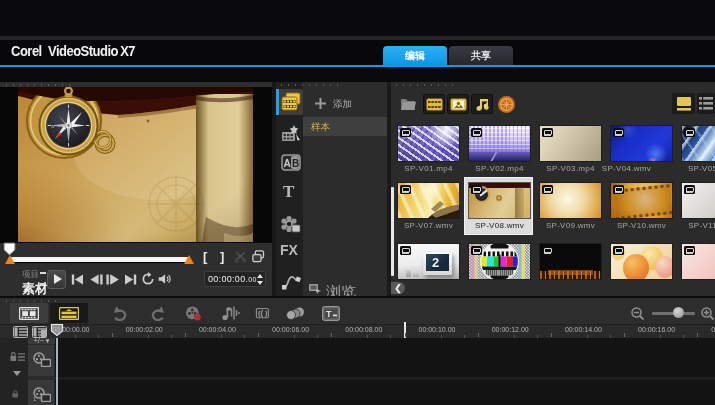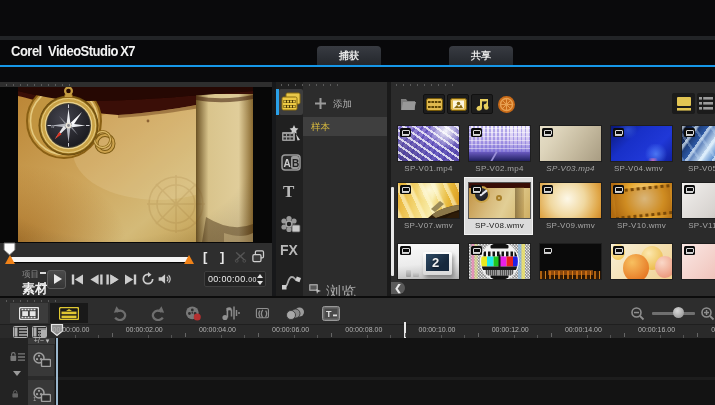--- a/index.html
+++ b/index.html
@@ -9,21 +9,21 @@
   .dots { background-image:radial-gradient(circle, #5a5a5a 0.8px, transparent 1px); background-size:7px 4px; background-repeat:repeat-x; height:4px; }
 </style>
 </head>
 <body>
 <div id="stage">
 
   <div class="abs" style="left:0;top:0;width:715px;height:4px;background:#222427;"></div>
   <div class="abs" style="left:0;top:4px;width:715px;height:25px;background:#08080a;"></div>
   <div class="abs" style="left:11px;top:6px;color:#f2f2f2;font-size:13px;font-weight:bold;letter-spacing:-0.5px;transform:scaleY(1.18);transform-origin:left top;">Corel&nbsp; VideoStudio X7</div>
 
-  <div class="abs" style="left:317px;top:10px;width:64px;height:19px;background:linear-gradient(#383b42,#24272c);border-radius:4px 4px 0 0;color:#e8e8e8;font-size:10px;font-weight:bold;text-align:center;line-height:20px;">捕获</div>
+  <div class="abs" style="left:383px;top:10px;width:64px;height:19px;background:linear-gradient(#2cb0f5,#0f95e6);border-radius:4px 4px 0 0;color:#fff;font-size:10px;font-weight:bold;text-align:center;line-height:20px;">编辑</div>
   <div class="abs" style="left:449px;top:10px;width:64px;height:19px;background:linear-gradient(#383b42,#24272c);border-radius:4px 4px 0 0;color:#e8e8e8;font-size:10px;font-weight:bold;text-align:center;line-height:20px;">共享</div>
   <div class="abs" style="left:0;top:29px;width:715px;height:2px;background:#1697e8;"></div>
 
 
   <div class="abs" style="left:0;top:46px;width:272px;height:214px;background:#2e2e2e;"></div>
   <div class="abs" style="left:272px;top:46px;width:4px;height:214px;background:#17181a;"></div>
   <div class="abs" style="left:276px;top:46px;width:27px;height:214px;background:#202020;"></div>
   <div class="abs" style="left:303px;top:46px;width:84px;height:214px;background:#2c2c2c;"></div>
   <div class="abs" style="left:387px;top:46px;width:4px;height:214px;background:#1a1a1a;"></div>
   <div class="abs" style="left:391px;top:46px;width:324px;height:214px;background:#2b2b2b;"></div>
@@ -504,29 +504,29 @@
       <div style="position:absolute;inset:0;background-image:repeating-linear-gradient(0deg,rgba(255,255,255,0.45) 0 1.5px,transparent 1.5px 4px),repeating-linear-gradient(90deg,rgba(110,95,215,0.45) 0 1.5px,transparent 1.5px 4px);"></div>
       <div style="position:absolute;left:0;bottom:0;width:61px;height:9px;background:linear-gradient(#6a5ac0,#202060)"></div>
       <div style="position:absolute;left:24px;bottom:0;width:2px;height:9px;background:#9a90d8;transform:skewX(-30deg)"></div>
       <div class="hd"></div>
     </div>
     <div class="fn" style="left:464px;top:128px;">SP-V02.mp4</div>
     <div class="th" style="left:540px;top:90px;">
       <div style="position:absolute;inset:0;background:linear-gradient(305deg,#a89c82 0%,#c6bba0 40%,#ddd4bb 75%,#e6dfc8 100%)"></div>
       <div class="hd"></div>
     </div>
-    <div class="fn" style="left:535px;top:128px;font-style:italic;">SP-V03.mp4</div>
+    <div class="fn" style="left:535px;top:128px;">SP-V03.mp4</div>
     <div class="th" style="left:611px;top:90px;">
       <div style="position:absolute;inset:0;background:linear-gradient(135deg,#0a1878 0%,#1830c8 35%,#2038d8 70%,#1020a0 100%)"></div>
       <div style="position:absolute;left:32px;top:18px;width:26px;height:20px;background:radial-gradient(circle,rgba(90,140,255,0.75),transparent 68%)"></div>
       <div style="position:absolute;left:8px;top:-6px;width:18px;height:20px;background:radial-gradient(circle,rgba(60,100,230,0.6),transparent 70%)"></div>
       <div style="position:absolute;left:36px;bottom:-3px;width:12px;height:6px;background:radial-gradient(circle,rgba(240,120,180,0.8),transparent 75%)"></div>
       <div class="hd"></div>
     </div>
-    <div class="fn" style="left:603px;top:128px;">SP-V04.wmv</div>
+    <div class="fn" style="left:580px;top:128px;text-align:right;">SP-V04.wmv</div>
     <div class="th" style="left:682px;top:90px;">
       <div style="position:absolute;inset:0;background:linear-gradient(125deg,#060c24 0%,#2a55a0 30%,#cfe4f6 50%,#4a80c8 65%,#0e1a40 95%)"></div>
       <div style="position:absolute;inset:0;background-image:repeating-linear-gradient(125deg,rgba(230,245,255,0.65) 0 2px,transparent 4px 11px),repeating-linear-gradient(55deg,rgba(200,225,250,0.3) 0 2px,transparent 3px 14px)"></div>
       <div class="hd"></div>
     </div>
     <div class="fn" style="left:677px;top:128px;">SP-V05.wmv</div>
     <div class="th" style="left:398px;top:147px;">
       <div style="position:absolute;inset:0;background:linear-gradient(100deg,#e8b030 0%,#f2d470 30%,#f8ecaa 55%,#e8b838 80%,#d89820 100%)"></div>
       <div style="position:absolute;inset:0;background-image:repeating-linear-gradient(65deg,rgba(255,250,215,0.55) 0 3px,transparent 5px 11px)"></div>
       <div style="position:absolute;left:18px;top:-4px;width:26px;height:22px;background:radial-gradient(circle,rgba(255,252,230,0.8),transparent 70%)"></div>

